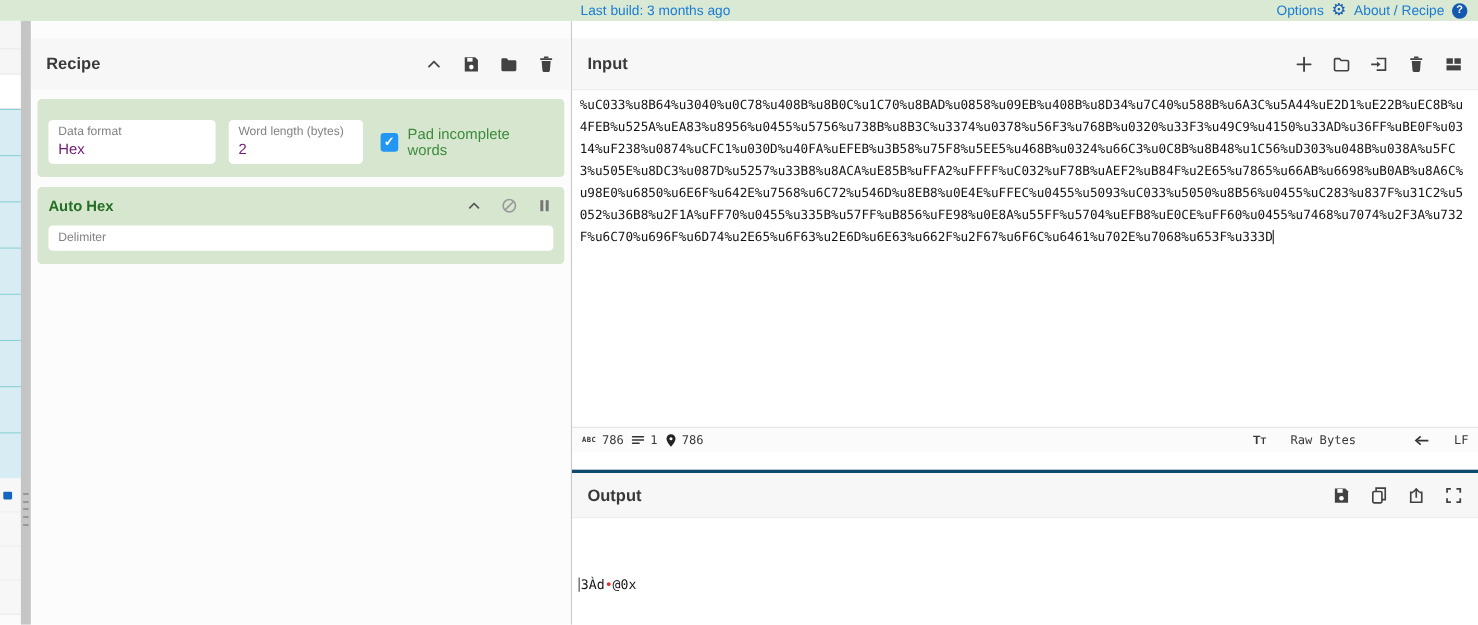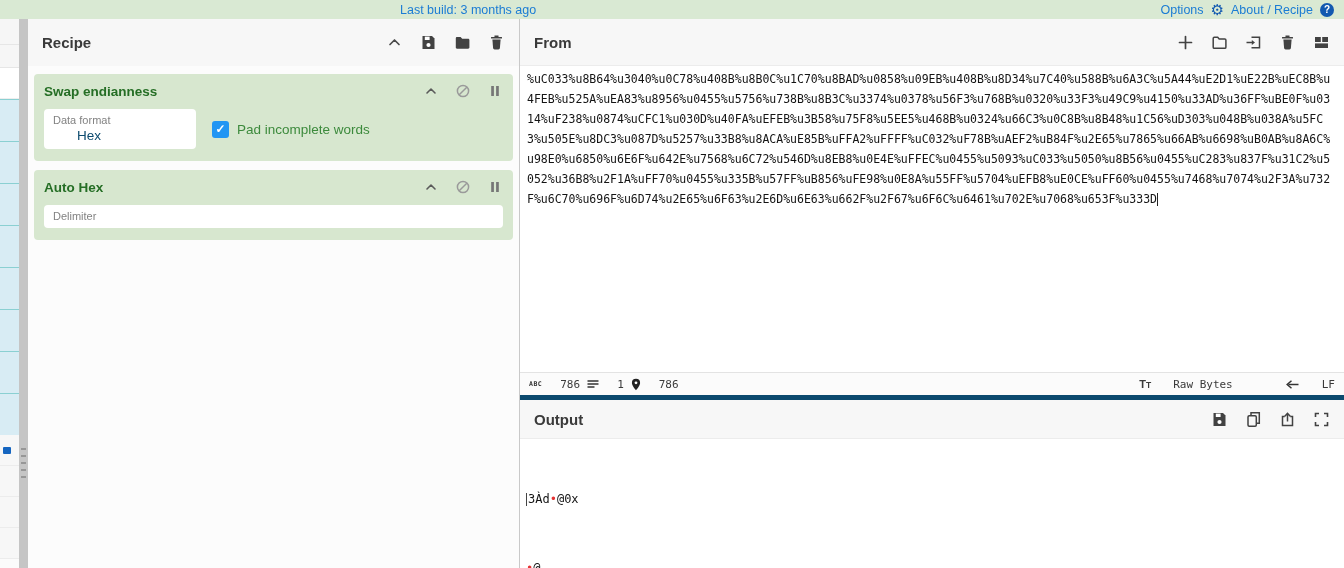--- a/index.html
+++ b/index.html
@@ -9,21 +9,21 @@
     font-family:"Liberation Sans", sans-serif;
     background:#ffffff; color:#222;
   }
   .app { width:1344px; height:568px; display:flex; flex-direction:column; }
 
   
   .banner {
     height:19px; background:#d9e9d3; position:relative;
     display:flex; align-items:center; font-size:12.5px; flex:0 0 auto;
   }
-  .banner-center { position:absolute; left:400px; width:280px; text-align:left; color:#1b7cd4; }
+  .banner-center { position:absolute; left:384px; width:280px; text-align:right; color:#1b7cd4; }
   .banner-right { margin-left:auto; display:flex; align-items:center; gap:7px; padding-right:10px; color:#1b7cd4; }
   .banner-link { cursor:pointer; }
   .gear-glyph { font-size:15px; color:#1259b0; line-height:1; }
   .help-circle {
     width:14px; height:14px; border-radius:50%; background:#1259b0; color:#fff;
     font-size:10px; font-weight:bold; display:flex; align-items:center; justify-content:center;
   }
 
   
   .main { flex:1; display:flex; min-height:0; }
@@ -44,64 +44,64 @@
     background:repeating-linear-gradient(to bottom,#979797 0 2px, transparent 2px 7px);
   }
 
   
   .recipe-col {
     width:492px; flex:0 0 auto; border-right:1px solid #c9c9c9;
     display:flex; flex-direction:column; background:#fcfcfc;
   }
   .panel-header {
     height:47px; flex:0 0 auto; display:flex; align-items:center;
-    padding:0 14px; background:#f7f7f7;
+    padding:0 14px; background:#f7f7f7;margin-top:16px;
   }
   .panel-title { font-size:15px; font-weight:bold; color:#3a3a3a; }
   .header-icons { margin-left:auto; display:flex; align-items:center; gap:17px; }
   .hicon { width:17px; height:17px; display:block; cursor:pointer; }
 
   .recipe-body { flex:1; padding:8px 6px; display:flex; flex-direction:column; gap:9px; }
   .op { background:#d7e7cf; border-radius:4px; padding:9px 10px 12px; }
   .op-head { display:flex; align-items:center; }
   .op-name { color:#256e25; font-weight:bold; font-size:13.5px; }
   .op-icons { margin-left:auto; display:flex; align-items:center; gap:16px; }
   .oicon { width:16px; height:16px; display:block; cursor:pointer; }
   .op-args { display:flex; align-items:center; gap:12px; margin-top:10px; }
   .ing { background:#ffffff; border-radius:4px; padding:5px 9px 6px; }
   .ing-label { font-size:11px; color:#828282; }
-  .ing-value { font-size:13.5px; color:#0c4a6e; margin-top:2px;margin-left:24px; }
+  .ing-value { font-size:13.5px; color:#701a75; margin-top:2px; }
   .ing-w1 { width:152px; } .ing-w2 { width:122px; } .ing-wide { flex:1; }
   .cb-wrap { display:flex; align-items:center; gap:8px; margin-left:4px; cursor:pointer; }
   .checkbox {
     width:17px; height:17px; background:#2196f3; border-radius:3px; color:#fff;
     font-size:12px; font-weight:bold; display:flex; align-items:center; justify-content:center;
   }
   .cb-label { color:#3c8a3c; font-size:13.5px; }
 
   
   .io-col { flex:1; min-width:0; display:flex; flex-direction:column; background:#fff; }
   .io-header { border-bottom:1px solid #ececec; }
-  .output-hd { border-top:5px solid #0c4a6e; height:44px; }
+  .output-hd { border-top:3px solid #0c4a6e; height:44px; }
 
   .input-text {
     height:306px; flex:0 0 auto; padding:3px 7px; overflow:hidden;
     font-family:"DejaVu Sans Mono", monospace; font-size:11.5px; line-height:20px;
     color:#141414; white-space:pre-wrap; word-break:break-all;
   }
   .input-caret { display:inline-block; width:1px; height:13px; background:#222; vertical-align:text-bottom; }
 
   .input-footer {
     height:23px; flex:0 0 auto; border-top:1px solid #e3e3e3; background:#fbfbfb;
     display:flex; align-items:center; padding:0 9px; gap:7px;
     font-family:"DejaVu Sans Mono", monospace; font-size:11px; color:#3a3a3a;
   }
   .chars-glyph { font-size:6.5px; font-weight:bold; letter-spacing:.5px; color:#333; }
   .ficon { display:block; }
-  .fgroup { display:flex; align-items:center; gap:18px; }
+  .fgroup { display:flex; align-items:center; gap:5px; }
   .footer-right { margin-left:auto; display:flex; align-items:center; gap:22px; }
   .tt-main { font-weight:bold; font-size:11px; font-family:"Liberation Sans",sans-serif; }
   .tt-sub  { font-weight:bold; font-size:8.5px; font-family:"Liberation Sans",sans-serif; }
   .gap14 { width:8px; }
 
   .output-text {
     flex:1; padding:3px 6px; overflow:hidden;
     font-family:"DejaVu Sans Mono", monospace; font-size:12px; line-height:23px;
     color:#141414; white-space:pre-wrap; word-break:break-all;
   }
@@ -169,40 +169,28 @@
           <svg class="hicon" viewBox="0 0 17 17">
               <path d="M4.4 5.4h8.2l-.7 8.7c-.1.8-.7 1.4-1.5 1.4H6.6c-.8 0-1.4-.6-1.5-1.4z" fill="#424242"></path>
               <rect x="3" y="2.9" width="11" height="1.7" rx=".4" fill="#424242"></rect>
               <rect x="6.4" y="1.4" width="4.2" height="1.5" rx=".4" fill="#424242"></rect>
             </svg>
         </span>
       </div>
       <div class="recipe-body">
 
         <div class="op">
-          <div class="op-head">
-            <span class="op-name">Swap endianness</span>
-            <span class="op-icons">
-              <svg class="oicon" viewBox="0 0 16 16">
-                  <path d="M4 10l4-4 4 4" fill="none" stroke="#5a5a5a" stroke-width="1.6" stroke-linecap="round" stroke-linejoin="round"></path>
-                </svg>
-              <svg class="oicon" viewBox="0 0 16 16">
-                  <circle cx="8" cy="8" r="5.6" fill="none" stroke="#9a9a9a" stroke-width="1.5"></circle>
-                  <path d="M4.2 11.8L11.8 4.2" stroke="#9a9a9a" stroke-width="1.5"></path>
-                </svg>
-              <svg class="oicon" viewBox="0 0 16 16">
-                  <rect x="4.2" y="3" width="2.7" height="10" fill="#767676"></rect>
-                  <rect x="9.1" y="3" width="2.7" height="10" fill="#767676"></rect>
-                </svg>
-            </span>
-          </div>
           <div class="op-args">
             <div class="ing ing-w1">
               <div class="ing-label">Data format</div>
               <div class="ing-value">Hex</div>
+            </div>
+            <div class="ing ing-w2">
+              <div class="ing-label">Word length (bytes)</div>
+              <div class="ing-value">2</div>
             </div>
             <div class="cb-wrap">
               <span class="checkbox">✓</span>
               <span class="cb-label">Pad incomplete words</span>
             </div>
           </div>
         </div>
 
         <div class="op">
           <div class="op-head">
@@ -227,21 +215,21 @@
             </div>
           </div>
         </div>
 
       </div>
     </div>
 
     <div class="io-col">
 
       <div class="panel-header io-header">
-        <span class="panel-title">From</span>
+        <span class="panel-title">Input</span>
         <span class="header-icons">
           <svg class="hicon" viewBox="0 0 17 17">
               <path d="M8.5 2.5v12M2.5 8.5h12" stroke="#424242" stroke-width="1.7" stroke-linecap="round"></path>
             </svg>
           <svg class="hicon" viewBox="0 0 17 17">
               <path d="M2.2 4.4c0-.6.5-1.1 1.1-1.1h3.4l1.5 1.7h5.6c.6 0 1.1.5 1.1 1.1v7.1c0 .6-.5 1.1-1.1 1.1H3.3c-.6 0-1.1-.5-1.1-1.1z" fill="none" stroke="#424242" stroke-width="1.5"></path>
             </svg>
           <svg class="hicon" viewBox="0 0 17 17">
               <path d="M6.5 3.2h8v10.6h-8" fill="none" stroke="#424242" stroke-width="1.5"></path>
               <path d="M1.5 8.5h6.5" stroke="#424242" stroke-width="1.5"></path>

